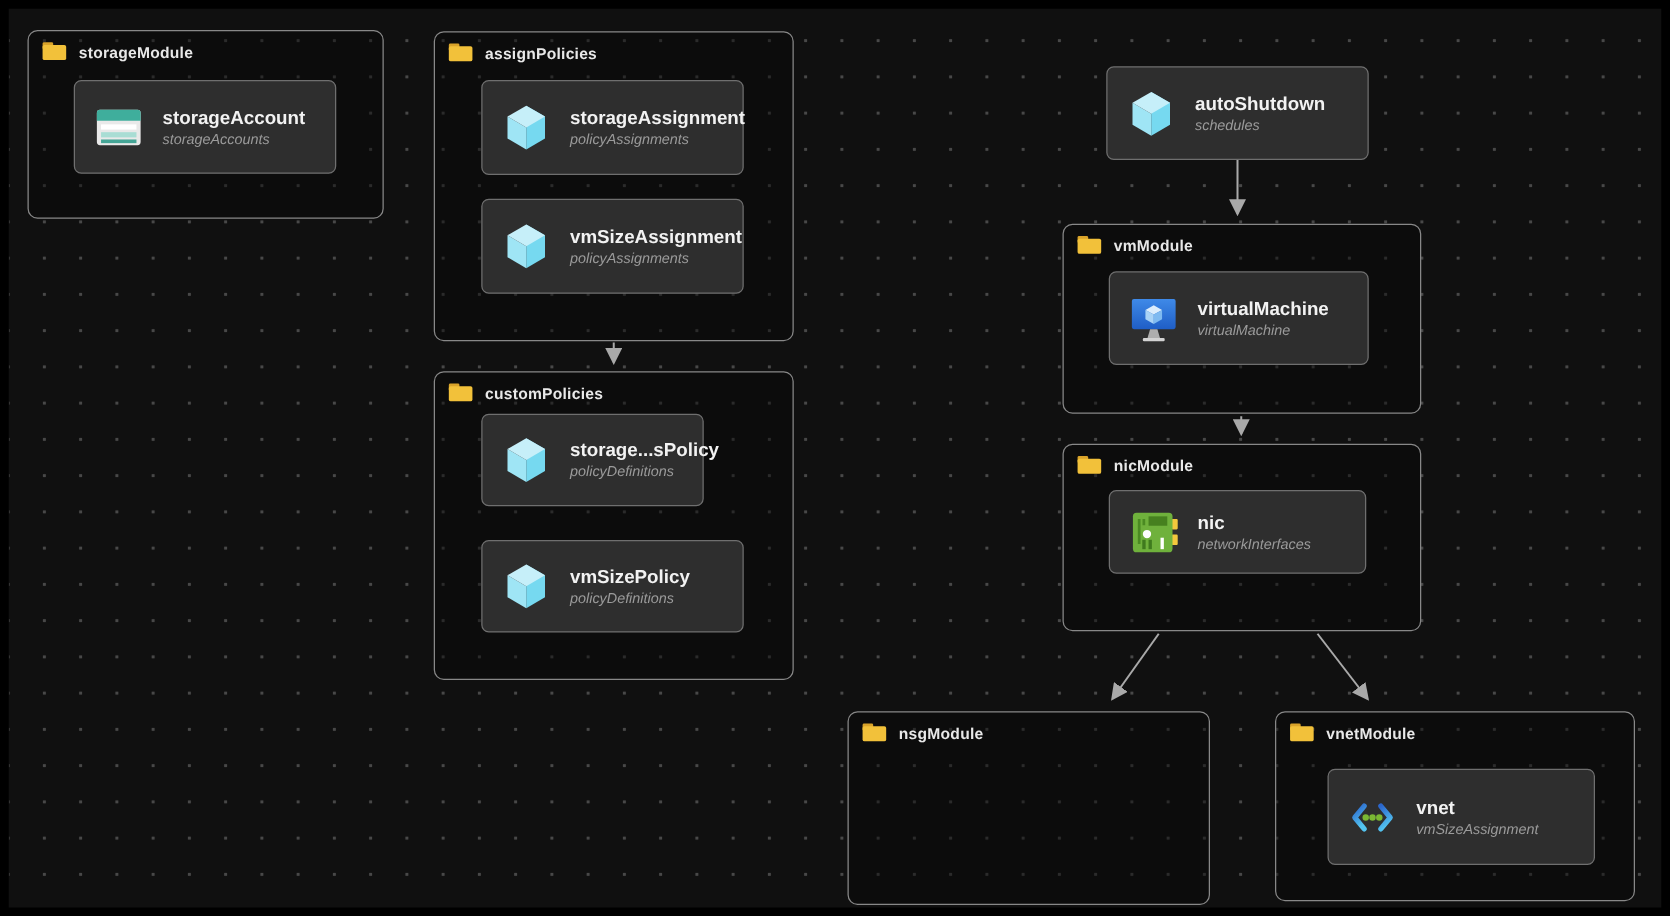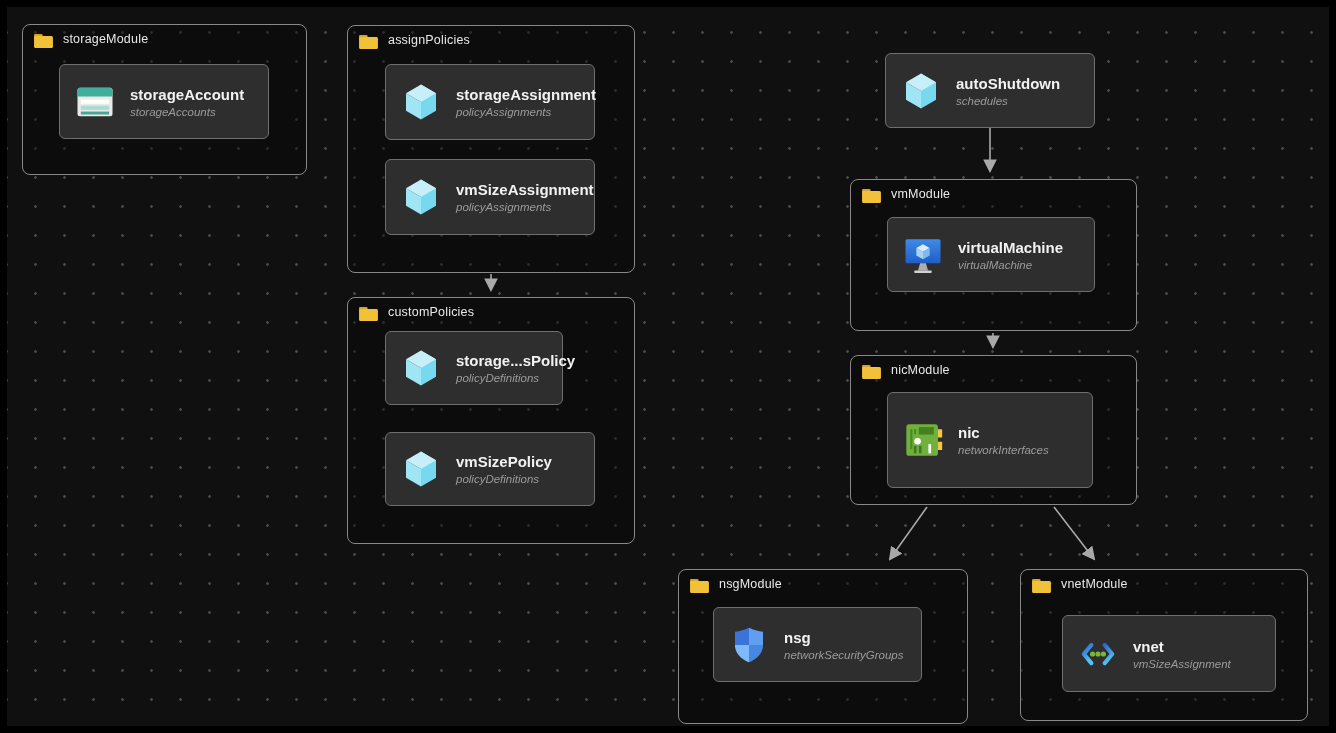--- a/index.html
+++ b/index.html
@@ -10,21 +10,21 @@
     background-color:#101010;
     background-image:radial-gradient(circle, #484848 1.1px, transparent 1.6px);
     background-size:29px 29px; background-position:14px 11px;
     border:7px solid #000;
   }
   .group {
     position:absolute; border:1px solid #888; border-radius:8px;
     background:rgba(8,8,8,0.45);
   }
   .group-header {
-    position:absolute; top:7px; left:10px; display:flex; align-items:flex-start; gap:9px;
+    position:absolute; top:7px; left:10px; display:flex; align-items:flex-end; gap:9px;font-weight:bold;
   }
   .group-label { color:#e8e8e8; font-size:12.5px; letter-spacing:.2px; }
   .card {
     position:absolute; display:flex; align-items:center; gap:15px;
     background:#2e2e2e; border:1px solid #6f6f6f; border-radius:6px;
     padding-left:15px;
   }
   .card .meta { display:flex; flex-direction:column; gap:3px; }
   .card .title { color:#f2f2f2; font-size:15px; font-weight:600; }
   .card .sub   { color:#9b9b9b; font-size:11.5px;font-style:italic; }
@@ -226,47 +226,38 @@
   </div>
 
   <div class="group" style="left:843px;top:348px;width:287px;height:150px">
     <div class="group-header">
       <svg class="folder-icon">
           <use href="#i-folder"></use>
         </svg>
       <span class="group-label">nicModule</span>
     </div>
   </div>
-  <div class="card" style="left:880px;top:385px;width:206px;height:96px">
+  <div class="card" style="left:880px;top:385px;width:206px;height:67px">
     <svg class="res-icon">
         <use href="#i-nic"></use>
       </svg>
     <div class="meta">
       <span class="title">nic</span>
       <span class="sub">networkInterfaces</span>
     </div>
   </div>
 
   <div class="group" style="left:671px;top:562px;width:290px;height:155px">
     <div class="group-header">
       <svg class="folder-icon">
           <use href="#i-folder"></use>
         </svg>
       <span class="group-label">nsgModule</span>
     </div>
   </div>
-  <div class="card" style="left:706px;top:600px;width:209px;height:75px">
-    <svg class="res-icon">
-        <use href="#i-shield"></use>
-      </svg>
-    <div class="meta">
-      <span class="title">nsg</span>
-      <span class="sub">networkSecurityGroups</span>
-    </div>
-  </div>
 
   <div class="group" style="left:1013px;top:562px;width:288px;height:152px">
     <div class="group-header">
       <svg class="folder-icon">
           <use href="#i-folder"></use>
         </svg>
       <span class="group-label">vnetModule</span>
     </div>
   </div>
   <div class="card" style="left:1055px;top:608px;width:214px;height:77px">

